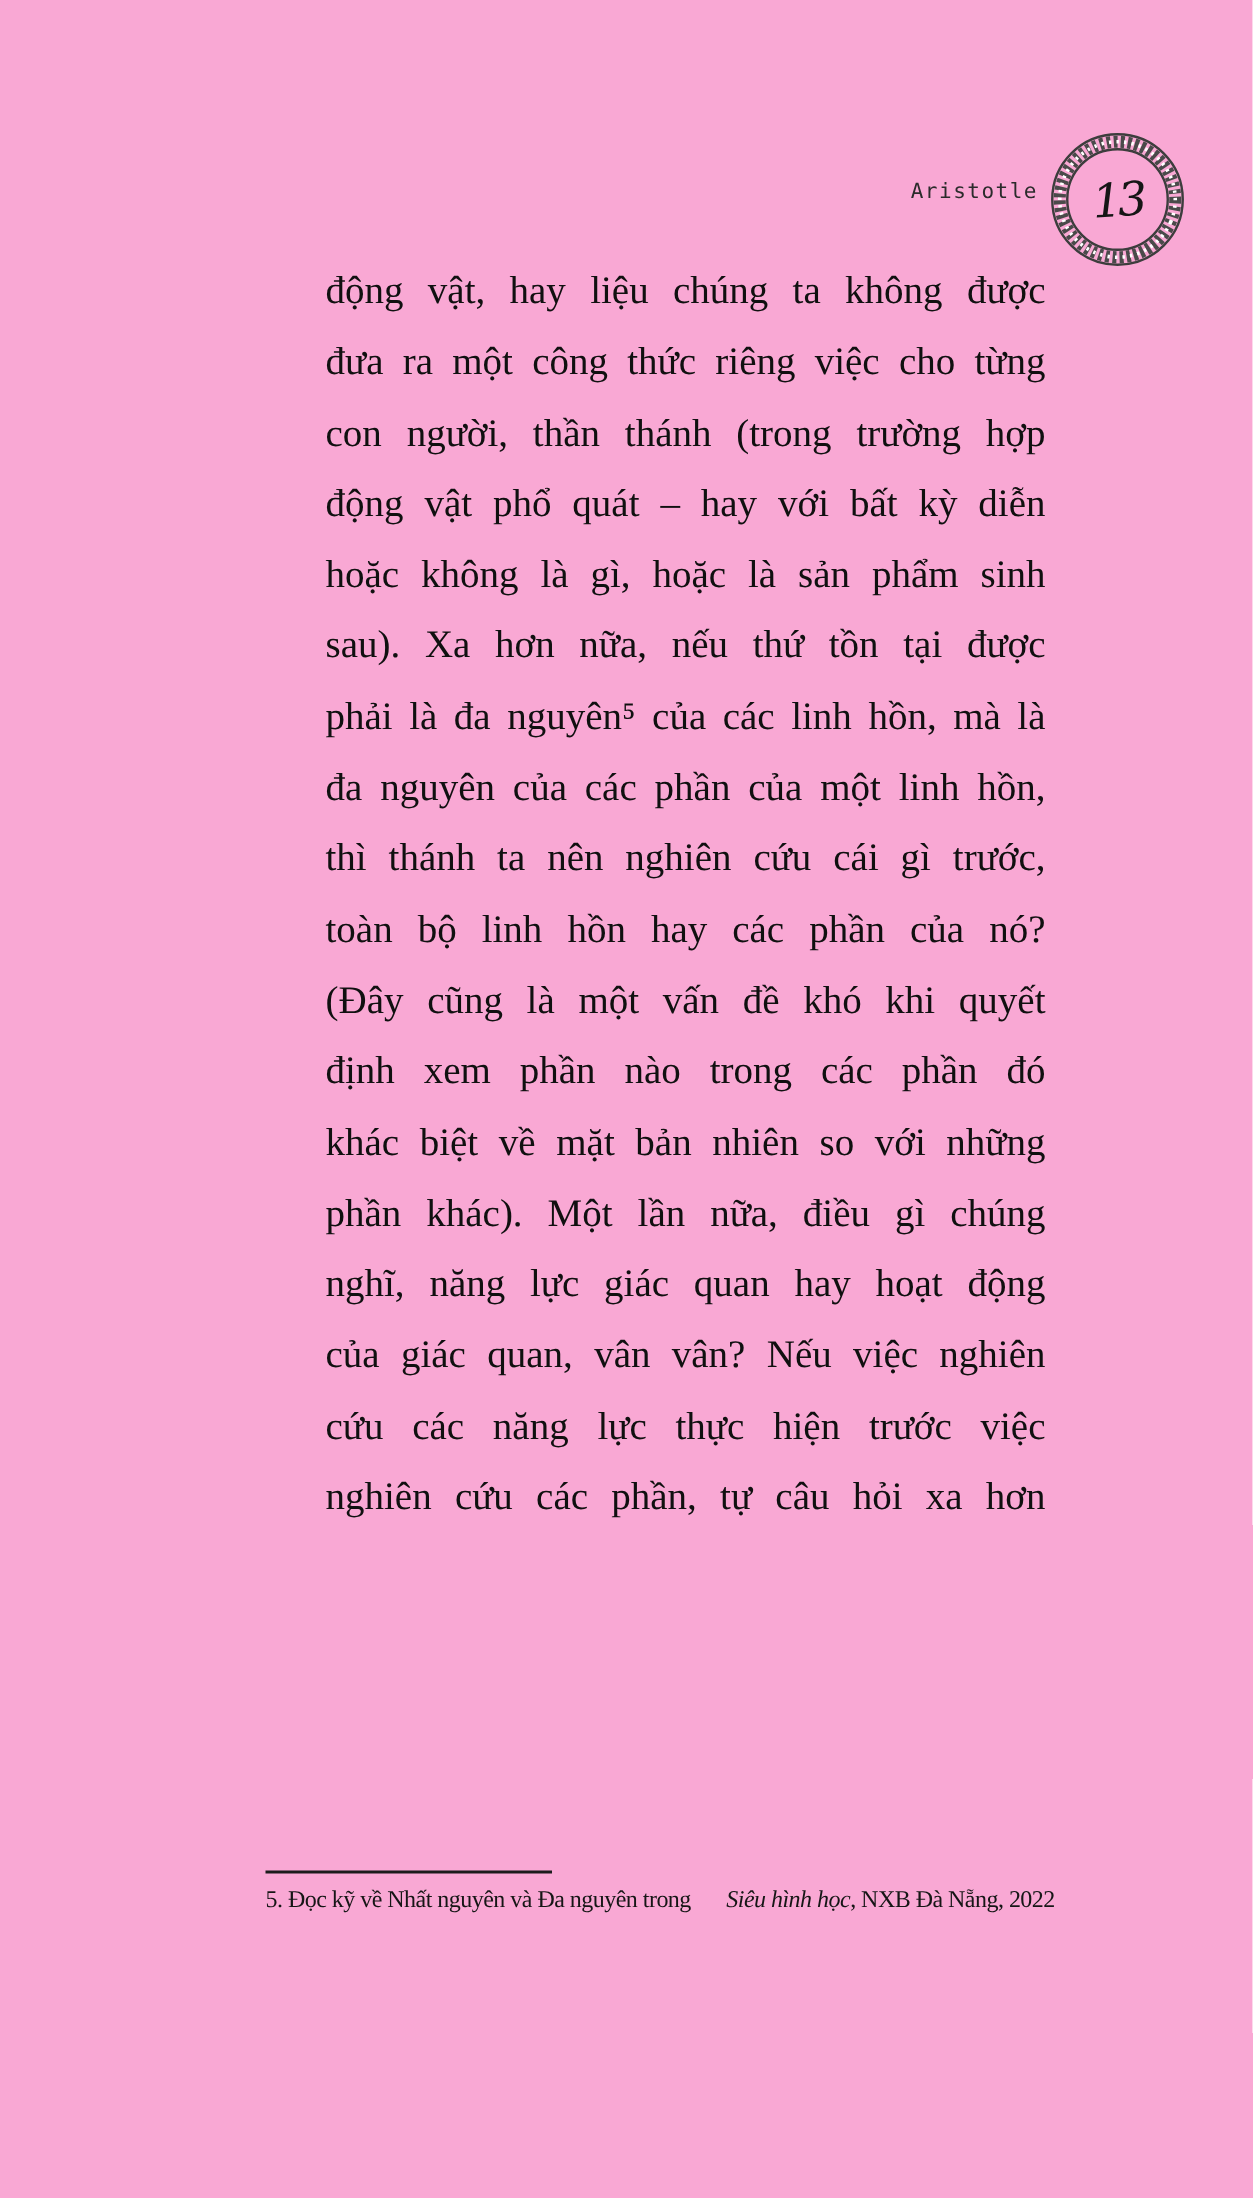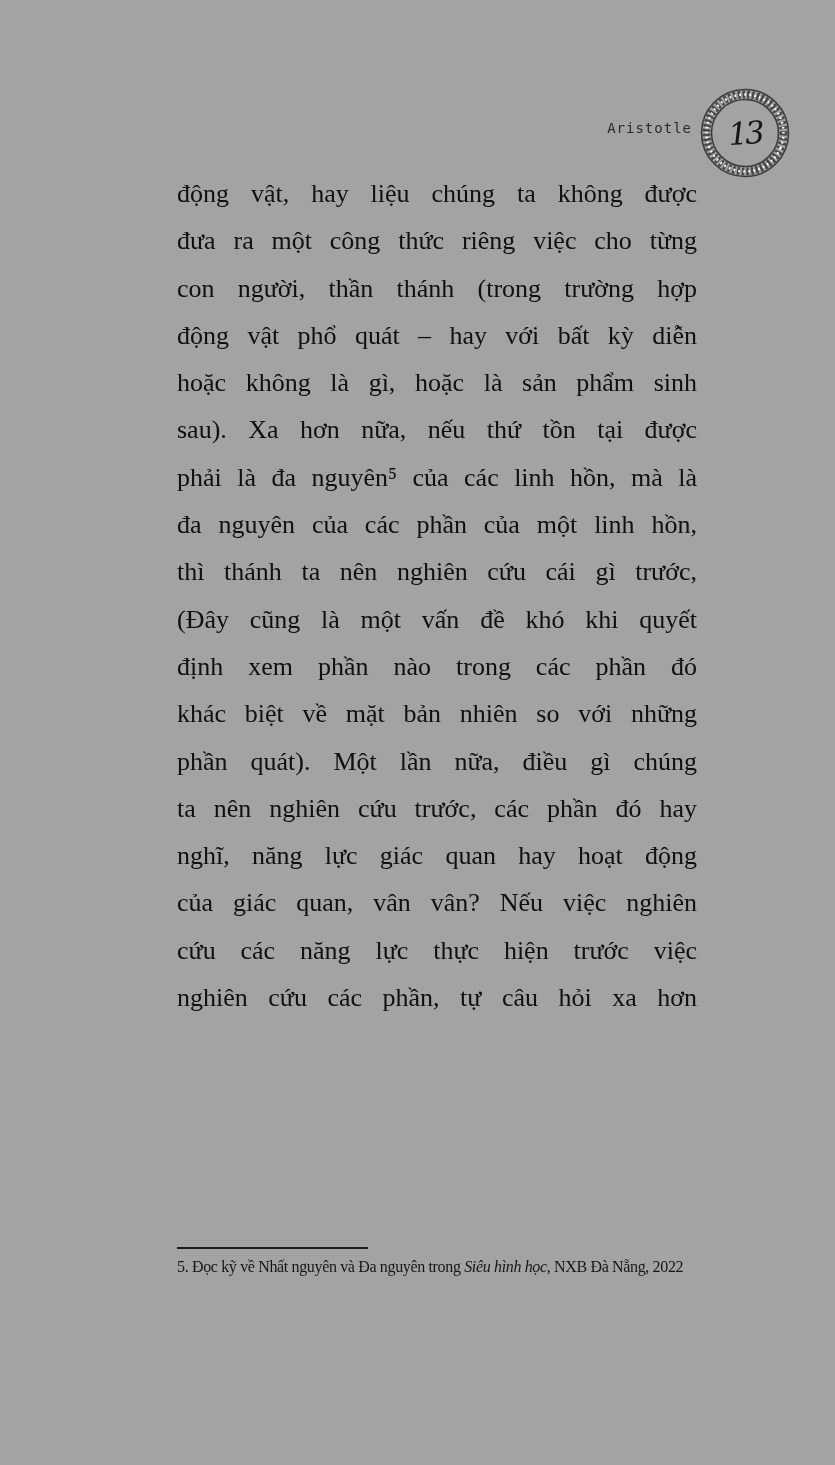--- a/index.html
+++ b/index.html
@@ -4,21 +4,21 @@
 <style>
   html, body {
     margin: 0;
     padding: 0;
     background: #ffffff;
   }
   .page {
     position: relative;
     width: 835px;
     height: 1465px;
-    background: #a3a3a3;
+    background: #f9a8d4;
     overflow: hidden;
     font-family: "Liberation Serif", "DejaVu Serif", serif;
   }
 
   
   .running-head {
     position: absolute;
     top: 120px;
     right: 143px;
     font-family: "DejaVu Sans Mono", monospace;
@@ -43,20 +43,21 @@
     color: #101010;
     font-size: 26px;
   }
   .line {
     line-height: 47.3px;
     text-align: justify;
     text-align-last: justify;
     white-space: normal;
     height: 47.3px;
     overflow: visible;
+    margin-left: 40px;
   }
 
   
   .footnote-sep {
     position: absolute;
     left: 177px;
     top: 1247px;
     width: 191px;
     height: 2px;
     background: #1c1c1c;
@@ -65,20 +66,21 @@
     position: absolute;
     left: 177px;
     top: 1258px;
     font-size: 16px;
     letter-spacing: -0.35px;
     color: #161616;
     white-space: nowrap;
   }
   .footnote i {
     font-style: italic;
+    margin-left: 20px;
   }
 </style>
 </head>
 <body>
 
 <div class="page">
 
   <span class="running-head">Aristotle</span>
 
   <div class="page-badge">
@@ -94,25 +96,25 @@
   <div class="body-text">
     <div class="line">động vật, hay liệu chúng ta không được</div>
     <div class="line">đưa ra một công thức riêng việc cho từng</div>
     <div class="line">con người, thần thánh (trong trường hợp</div>
     <div class="line">động vật phổ quát – hay với bất kỳ diễn</div>
     <div class="line">hoặc không là gì, hoặc là sản phẩm sinh</div>
     <div class="line">sau). Xa hơn nữa, nếu thứ tồn tại được</div>
     <div class="line">phải là đa nguyên⁵ của các linh hồn, mà là</div>
     <div class="line">đa nguyên của các phần của một linh hồn,</div>
     <div class="line">thì thánh ta nên nghiên cứu cái gì trước,</div>
+    <div class="line">toàn bộ linh hồn hay các phần của nó?</div>
     <div class="line">(Đây cũng là một vấn đề khó khi quyết</div>
     <div class="line">định xem phần nào trong các phần đó</div>
     <div class="line">khác biệt về mặt bản nhiên so với những</div>
-    <div class="line">phần quát). Một lần nữa, điều gì chúng</div>
-    <div class="line">ta nên nghiên cứu trước, các phần đó hay</div>
+    <div class="line">phần khác). Một lần nữa, điều gì chúng</div>
     <div class="line">nghĩ, năng lực giác quan hay hoạt động</div>
     <div class="line">của giác quan, vân vân? Nếu việc nghiên</div>
     <div class="line">cứu các năng lực thực hiện trước việc</div>
     <div class="line">nghiên cứu các phần, tự câu hỏi xa hơn</div>
   </div>
 
   <div class="footnote-sep"></div>
   <div class="footnote">
     <span>5. Đọc kỹ về Nhất nguyên và Đa nguyên trong </span><i>Siêu hình học</i><span>, NXB Đà Nẵng, 2022</span>
   </div>

